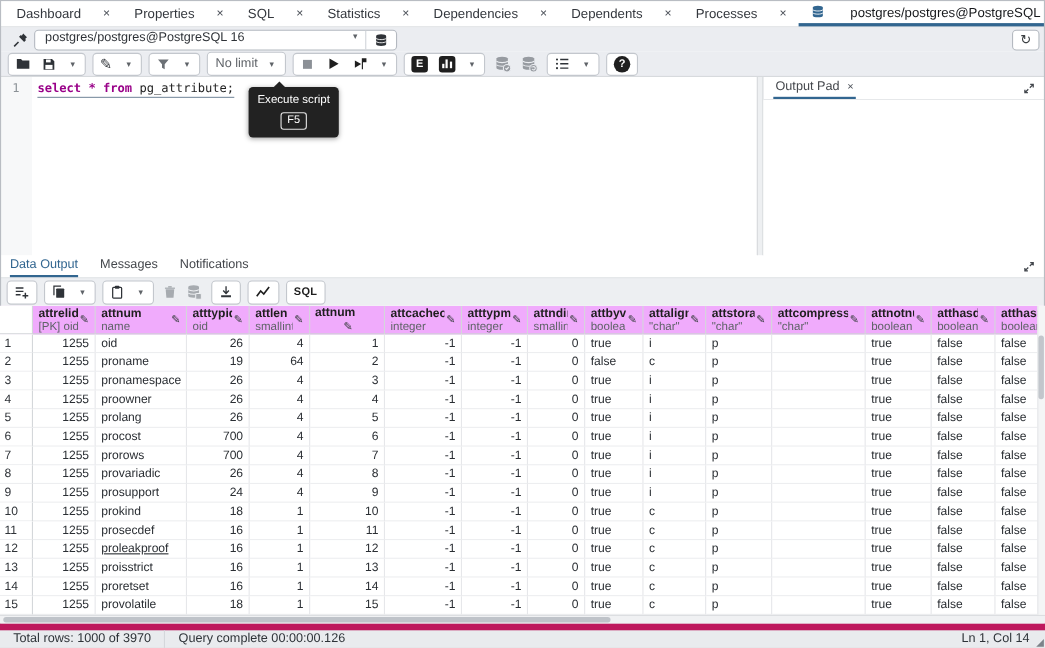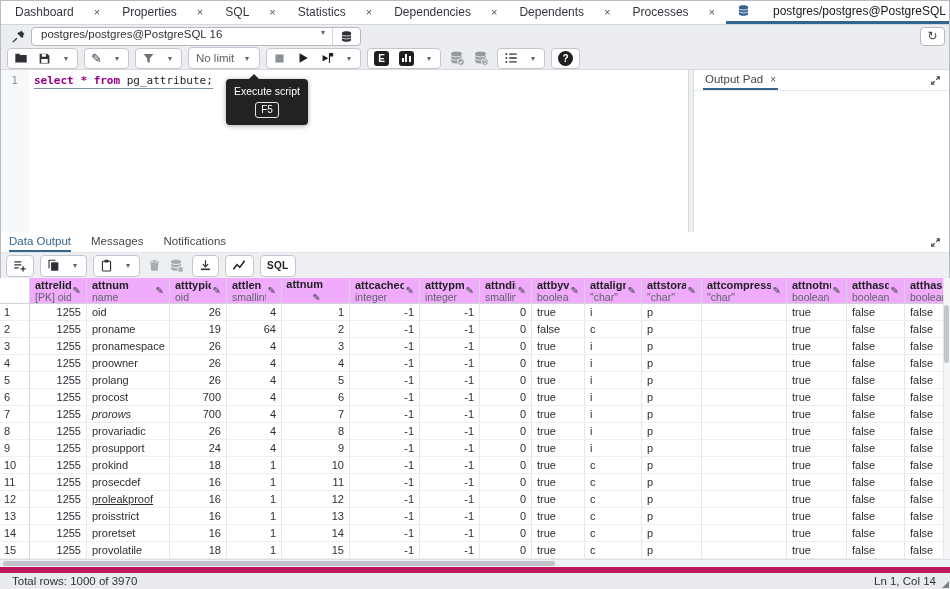--- a/index.html
+++ b/index.html
@@ -613,21 +613,21 @@
         <div class="gc gd" style="width: 57px;">i</div>
         <div class="gc gd" style="width: 60px;">p</div>
         <div class="gc gd" style="width: 85px;"></div>
         <div class="gc gd" style="width: 60px;">true</div>
         <div class="gc gd" style="width: 58px;">false</div>
         <div class="gc gd" style="width: 55px;">false</div>
       </div>
       <div class="gr">
         <div class="gc grn">7</div>
         <div class="gc gd right" style="width: 57px;">1255</div>
-        <div class="gc gd" style="width: 83px; font-style: italic;">prorows</div>
+        <div class="gc gd" style="width: 83px;">prorows</div>
         <div class="gc gd right" style="width: 57px;">700</div>
         <div class="gc gd right" style="width: 55px;">4</div>
         <div class="gc gd right" style="width: 68px;">7</div>
         <div class="gc gd right" style="width: 70px;">-1</div>
         <div class="gc gd right" style="width: 60px;">-1</div>
         <div class="gc gd right" style="width: 52px;">0</div>
         <div class="gc gd" style="width: 53px;">true</div>
         <div class="gc gd" style="width: 57px;">i</div>
         <div class="gc gd" style="width: 60px;">p</div>
         <div class="gc gd" style="width: 85px;"></div>
@@ -783,15 +783,16 @@
   <div class="vscroll">
       <div class="vthumb"></div>
     </div>
 </div>
 <div class="hscroll">
     <div class="hthumb"></div>
   </div>
 
 <div class="statusbar">
   <div class="sb-item">Total rows: 1000 of 3970</div>
+  <div class="sb-item">Query complete 00:00:00.126</div>
   <div class="sb-right">Ln 1, Col 14</div>
   <div class="grip"></div>
 </div>
 
 </body></html>

